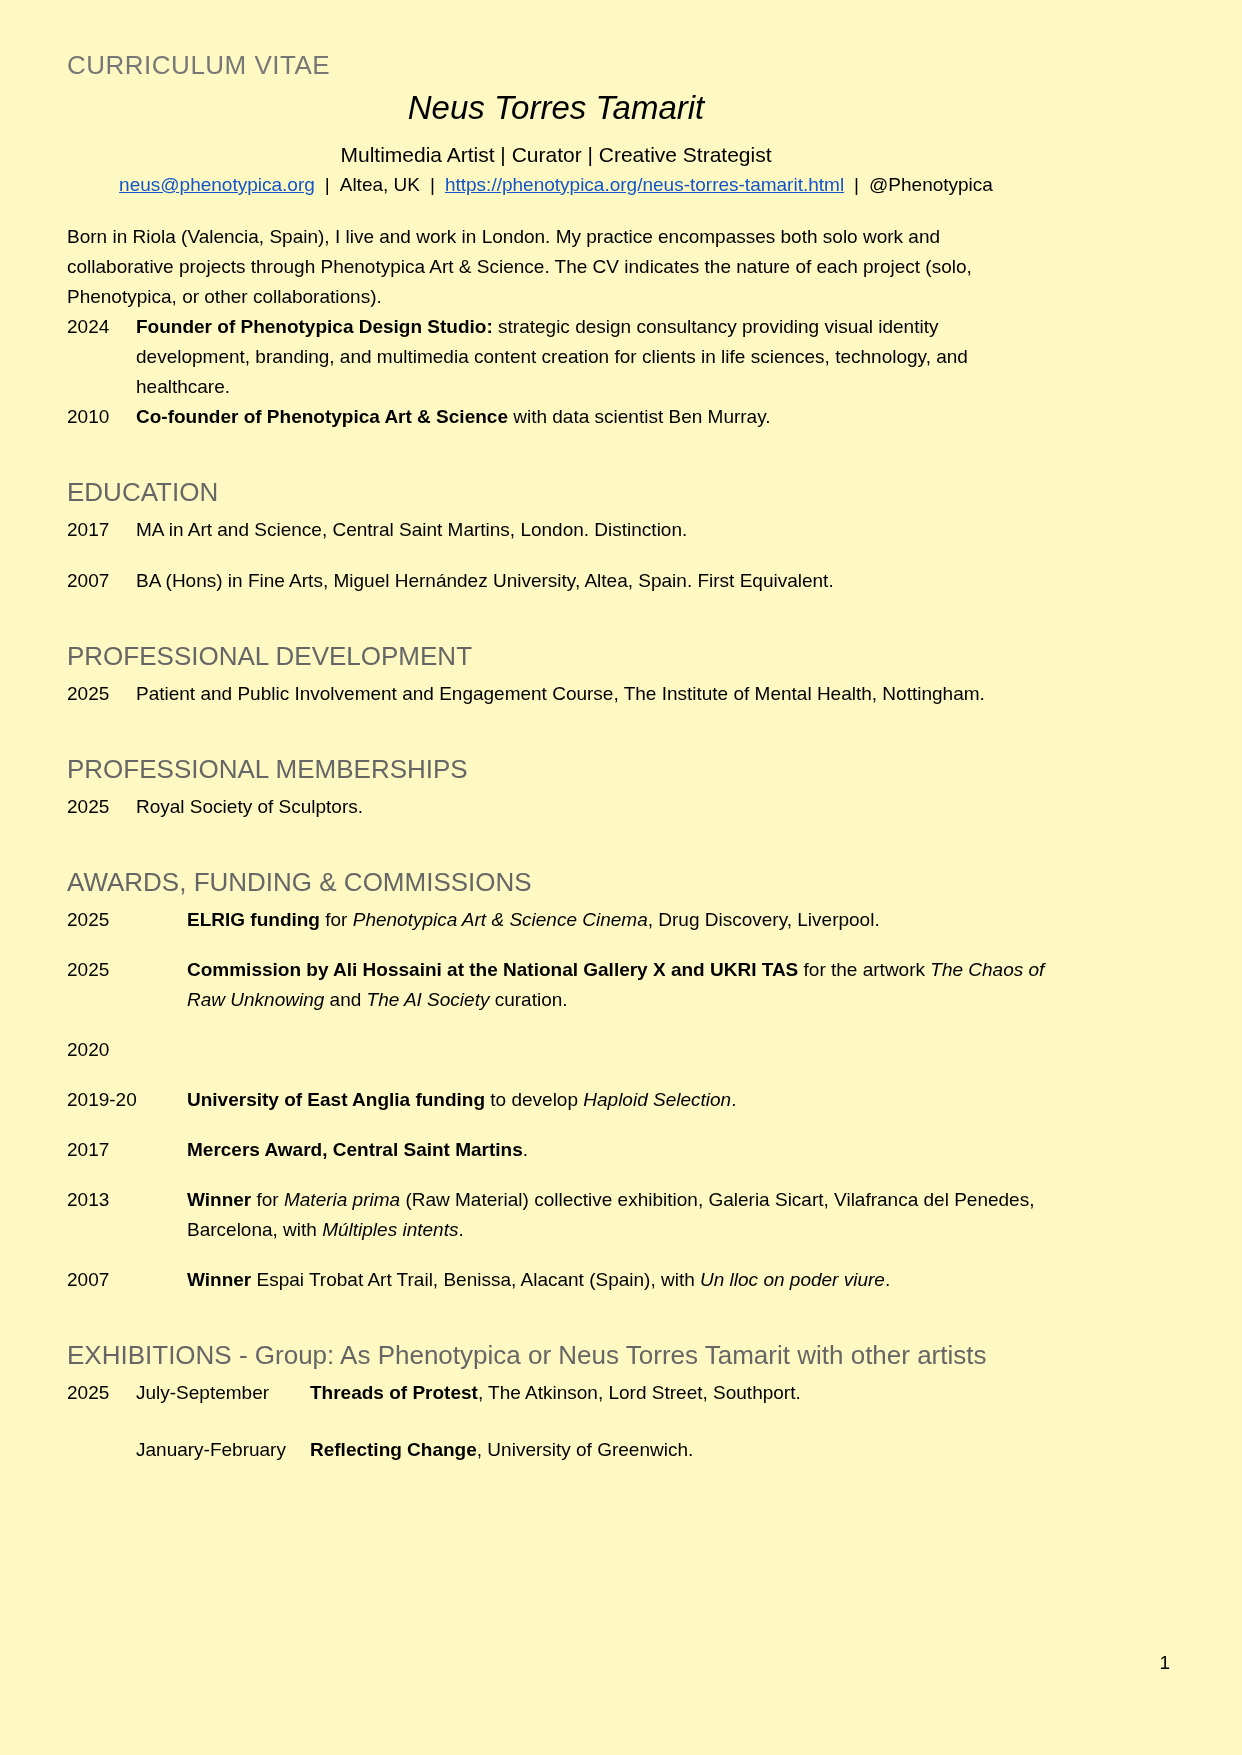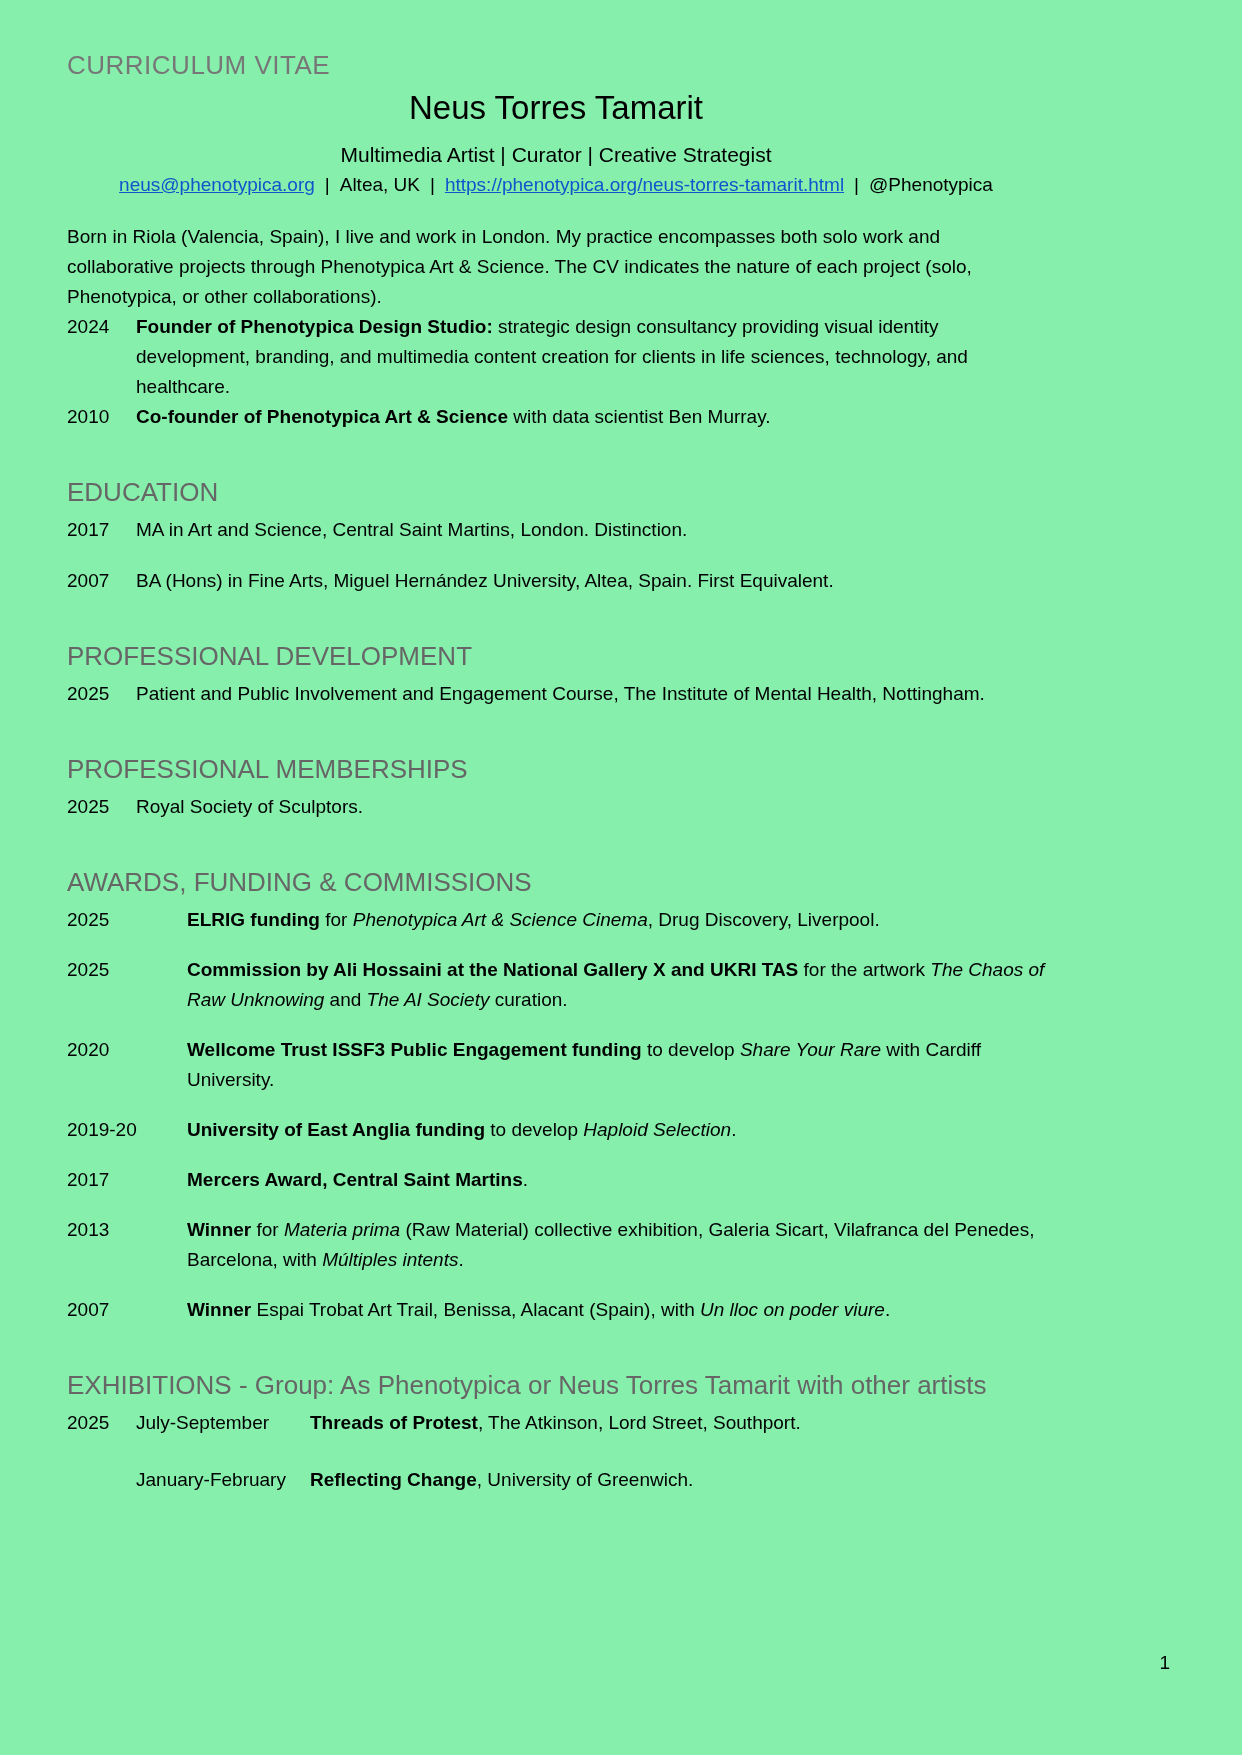--- a/index.html
+++ b/index.html
@@ -1,20 +1,20 @@
 <!DOCTYPE html>
 <html><head>
 <meta charset="utf-8">
 <style>
   html, body { margin: 0; padding: 0; background: #ffffff; }
   .page {
     position: relative;
     width: 1242px;
     height: 1755px;
-    background: #86efac;
+    background: #fef9c3;
     font-family: "Liberation Sans", "DejaVu Sans", sans-serif;
     color: var(--text, #000);
     font-size: 19px;
     line-height: 30px;
     box-sizing: border-box;
     padding: 50px 0 0 67px;
     overflow: hidden;
   }
   .content { width: 978px; }
 
@@ -23,20 +23,21 @@
     line-height: 30px;
     color: var(--label-gray, #777);
     letter-spacing: 0.5px;
   }
   .person-name {
     margin-top: 8px;
     text-align: center;
     font-size: 33px;
     line-height: 40px;
     color: #000;
+    font-style: italic;
   }
   .role-line {
     margin-top: 14px;
     text-align: center;
     font-size: 21px;
     line-height: 26px;
   }
   .contact-line {
     margin-top: 4px;
     text-align: center;
@@ -141,21 +142,20 @@
           <div class="row">
             <span class="year">2025</span>
             <span class="desc"><span class="b ">ELRIG funding</span><span> for </span><span class="i">Phenotypica Art &amp; Science Cinema</span><span>, Drug Discovery, Liverpool.</span></span>
           </div>
           <div class="row">
             <span class="year">2025</span>
             <span class="desc"><span class="b ">Commission by Ali Hossaini at the National Gallery X and UKRI TAS</span><span> for the artwork </span><span class="i">The Chaos of Raw Unknowing</span><span> and </span><span class="i">The AI Society</span><span> curation.</span></span>
           </div>
           <div class="row">
             <span class="year">2020</span>
-            <span class="desc"><span class="b ">Wellcome Trust ISSF3 Public Engagement funding</span><span> to develop </span><span class="i">Share Your Rare</span><span> with Cardiff University.</span></span>
           </div>
           <div class="row">
             <span class="year">2019-20</span>
             <span class="desc"><span class="b ">University of East Anglia funding</span><span> to develop </span><span class="i">Haploid Selection</span><span>.</span></span>
           </div>
           <div class="row">
             <span class="year">2017</span>
             <span class="desc"><span class="b ">Mercers Award, Central Saint Martins</span><span>.</span></span>
           </div>
           <div class="row">

